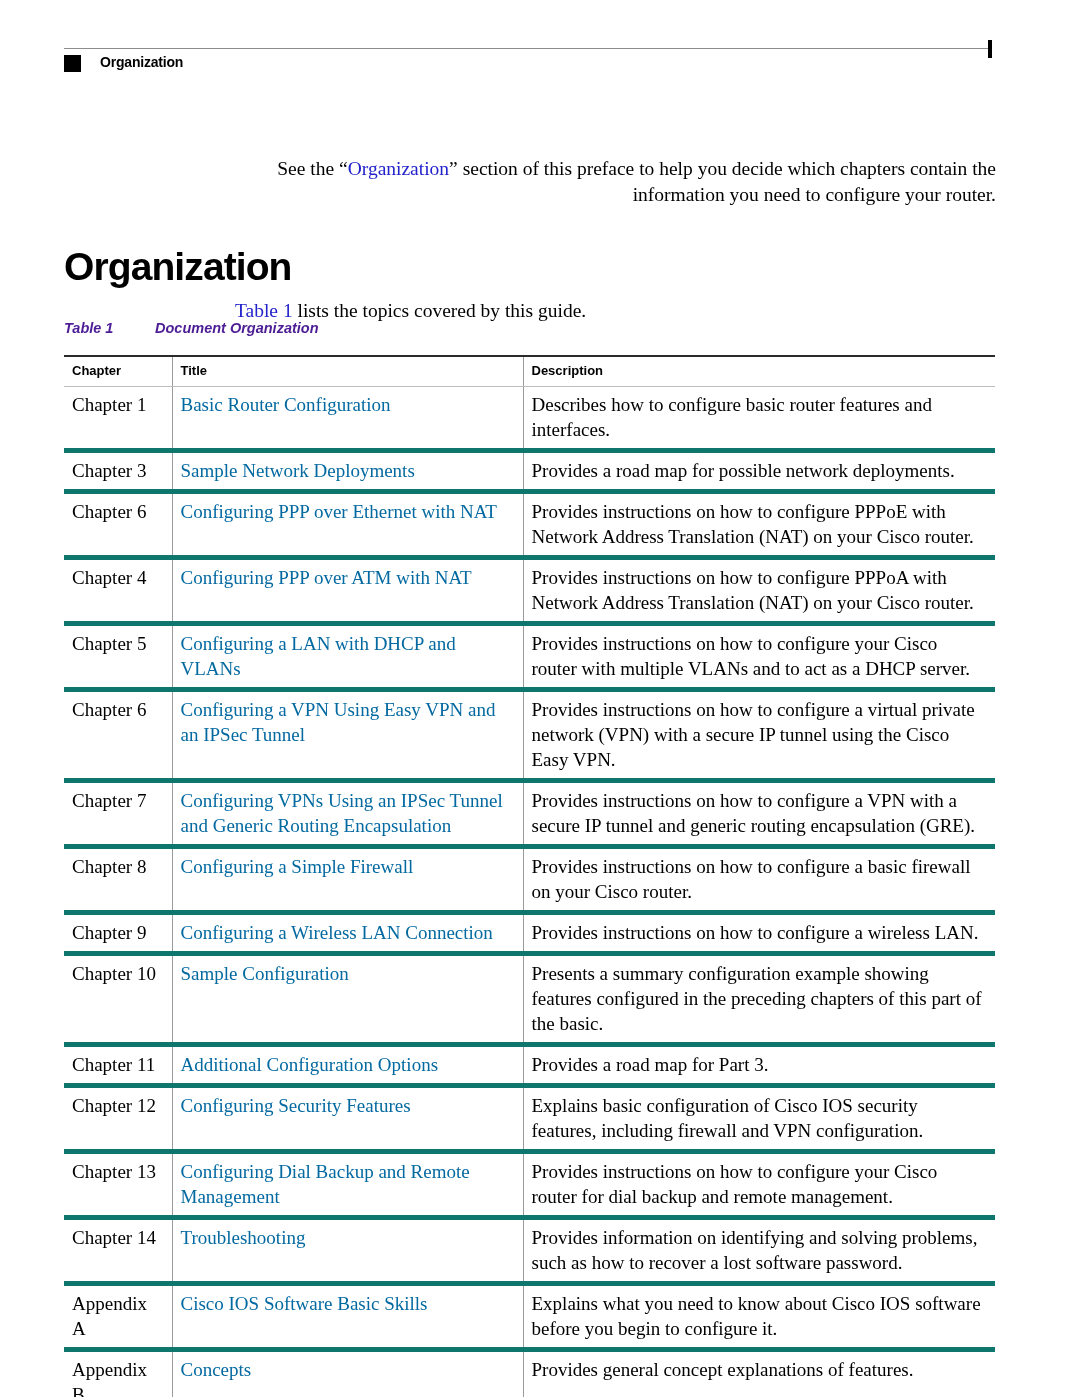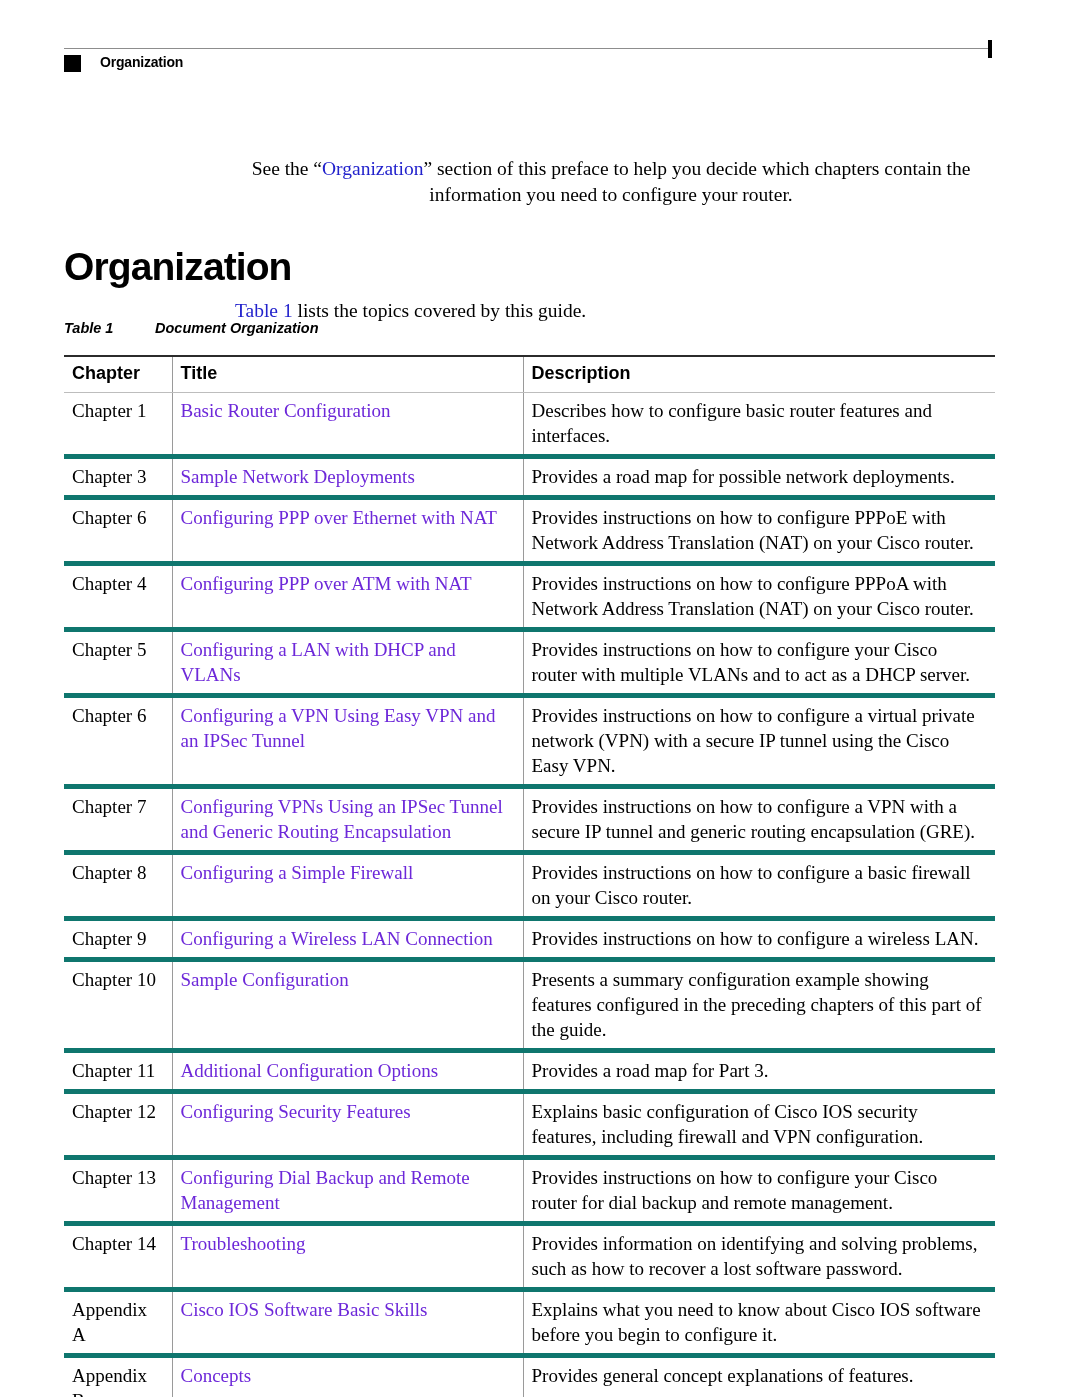--- a/index.html
+++ b/index.html
@@ -52,21 +52,21 @@
     color: #000000;
   }
 
   
   .intro-para {
     position: absolute;
     left: 226px; top: 136px;
     width: 770px;
     font-size: 19.5px;
     line-height: 26px;
-    text-align: center;
+    text-align: right;
   }
   a.xref, .xref {
     color: #2222cc;
     text-decoration: none;
   }
 
   .section-heading {
     position: absolute;
     left: 64px; top: 219px;
     font-family: "Liberation Sans", "DejaVu Sans", sans-serif;
@@ -84,21 +84,21 @@
     text-align: center;
   }
 
   .table-caption {
     position: absolute;
     left: 64px; top: 320px;
     font-family: "Liberation Sans", "DejaVu Sans", sans-serif;
     font-weight: bold;
     font-style: italic;
     font-size: 14.5px;
-    color: #000000;
+    color: #4c1d95;
   }
   .table-caption .cap-num { display: inline-block; width: 91px; }
 
   
   .org-table-wrap {
     position: absolute;
     left: 64px; top: 355px;
     width: 931px;
   }
   table.org-table {
@@ -106,21 +106,21 @@
     width: 931px;
     table-layout: fixed;
   }
   table.org-table col.c-chapter { width: 108px; }
   table.org-table col.c-title   { width: 351px; }
   table.org-table col.c-desc    { width: 472px; }
 
   table.org-table thead th {
     font-family: "Liberation Sans", "DejaVu Sans", sans-serif;
     font-weight: bold;
-    font-size: 18px;
+    font-size: 13px;
     text-align: left;
     vertical-align: top;
     padding: 6px 8px 8px 8px;
     border-top: 2px solid #2b2b2b;
     border-bottom: 1px solid #bdbdbd;
     color: #000000;
     margin-top: 48px;
   }
   table.org-table thead th.col-title,
   table.org-table thead th.col-desc {
@@ -131,21 +131,21 @@
     font-size: 19px;
     line-height: 25px;
     vertical-align: top;
     padding: 5px 9px 6px 8px;
     border-bottom: 5px solid #0f766e;
   }
   table.org-table tbody td.col-title,
   table.org-table tbody td.col-desc {
     border-left: 1px solid #9a9a9a;
   }
-  table.org-table tbody td.col-title { color: #6d28d9; }
+  table.org-table tbody td.col-title { color: #0369a1; }
 
   
   .page-footer {
     position: absolute;
     left: 0; top: 1290px;
     width: 1080px;
     height: 107px;
   }
 </style>
 </head>
@@ -222,21 +222,21 @@
           <td class="col-desc">Provides instructions on how to configure a basic firewall on your Cisco router.</td>
         </tr>
         <tr>
           <td class="col-chapter">Chapter 9</td>
           <td class="col-title">Configuring a Wireless LAN Connection</td>
           <td class="col-desc">Provides instructions on how to configure a wireless LAN.</td>
         </tr>
         <tr>
           <td class="col-chapter">Chapter 10</td>
           <td class="col-title">Sample Configuration</td>
-          <td class="col-desc">Presents a summary configuration example showing features configured in the preceding chapters of this part of the guide.</td>
+          <td class="col-desc">Presents a summary configuration example showing features configured in the preceding chapters of this part of the basic.</td>
         </tr>
         <tr>
           <td class="col-chapter">Chapter 11</td>
           <td class="col-title">Additional Configuration Options</td>
           <td class="col-desc">Provides a road map for Part 3.</td>
         </tr>
         <tr>
           <td class="col-chapter">Chapter 12</td>
           <td class="col-title">Configuring Security Features</td>
           <td class="col-desc">Explains basic configuration of Cisco IOS security features, including firewall and VPN configuration.</td>

